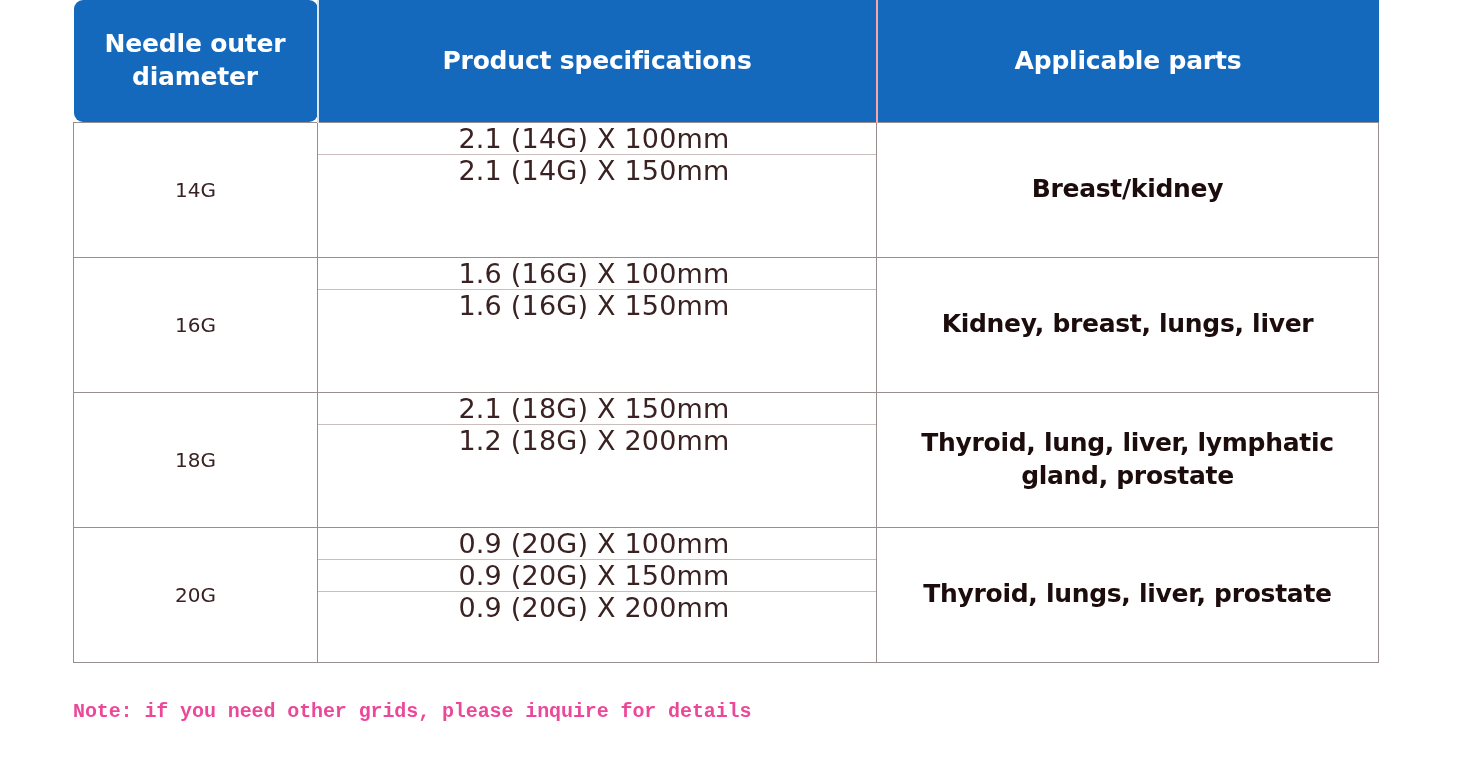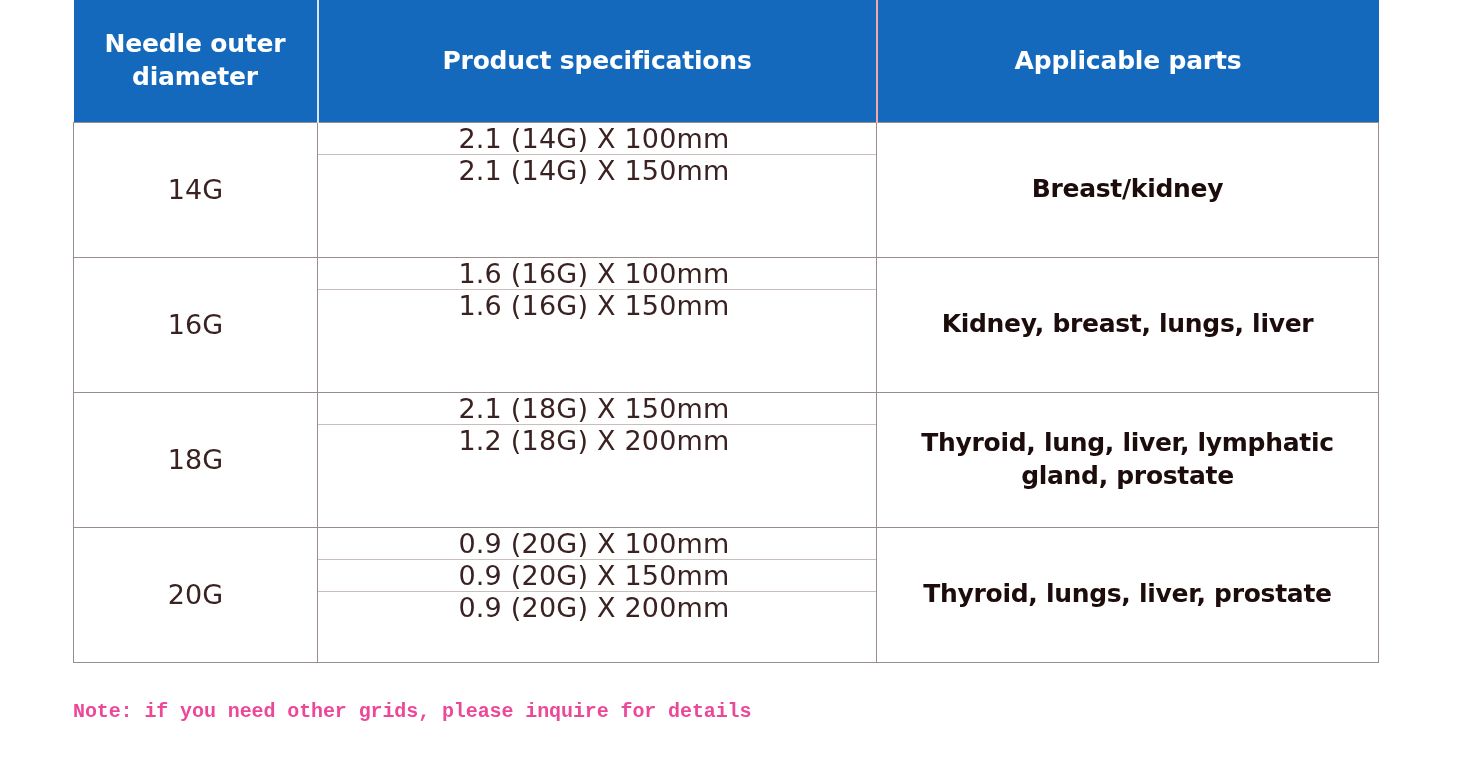--- a/index.html
+++ b/index.html
@@ -50,36 +50,36 @@
     font-weight: bold;
     font-size: 25px;
     line-height: 1.30;
     letter-spacing: -0.2px;
     text-align: center;
     vertical-align: middle;
     padding: 0 10px;
     border: none;
     box-sizing: border-box;
   }
-  th.hdr.h-gauge { border-right: 2px solid #d8e6f4; }
+  th.hdr.h-gauge { border-right: 2px solid #d8e6f4; border-radius: 9px; }
   th.hdr.h-spec  { border-right: 2px solid #fca5a5; }
 
   
   td {
     border: 1px solid #9a8d8d;
     box-sizing: border-box;
     background: #ffffff;
   }
 
   td.gauge-cell {
     text-align: center;
     vertical-align: middle;
     font-family: "DejaVu Sans", sans-serif;
     font-weight: 400;
-    font-size: 27px;
+    font-size: 20px;
     color: #3b2222;
     letter-spacing: 0px;
     padding: 0;
   }
 
   td.parts-cell {
     text-align: center;
     vertical-align: middle;
     font-family: "DejaVu Sans", sans-serif;
     font-weight: bold;

